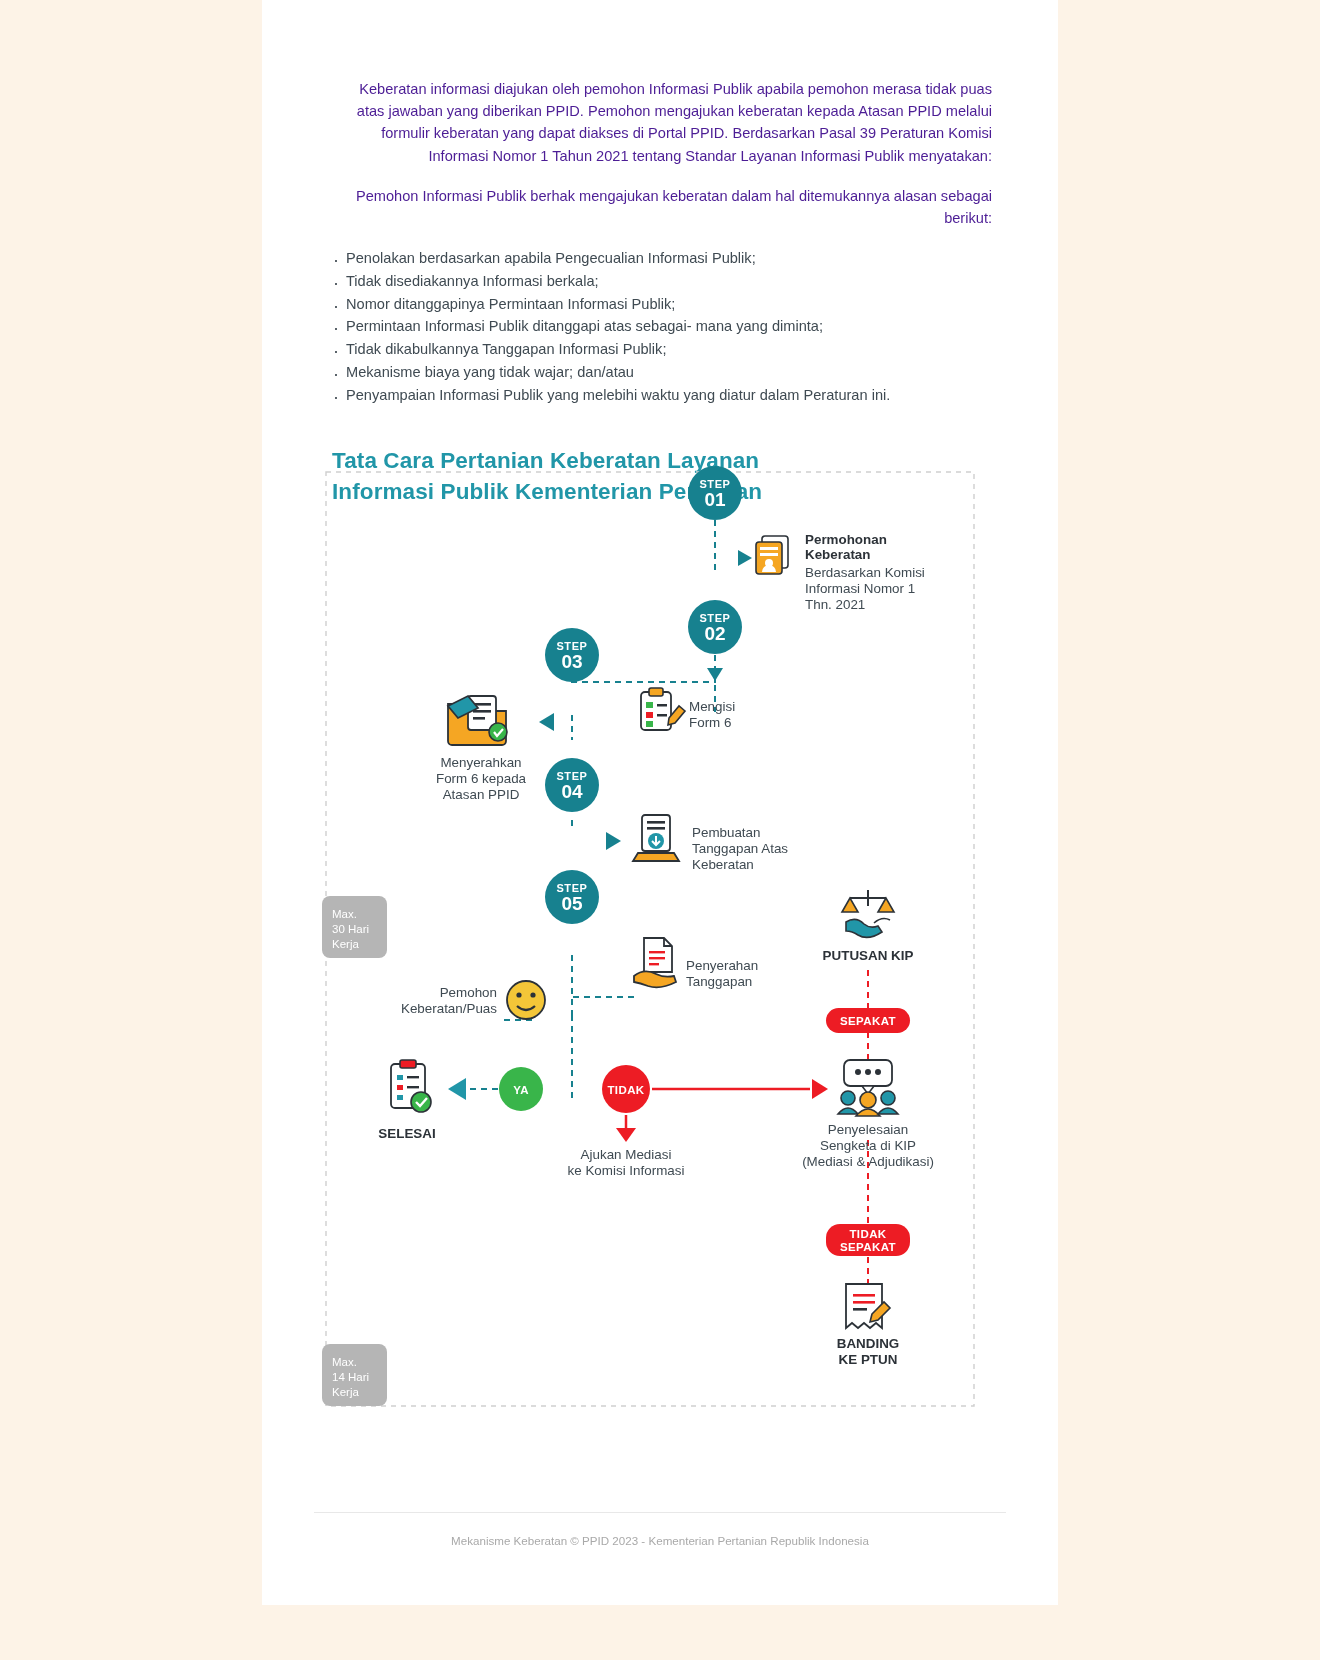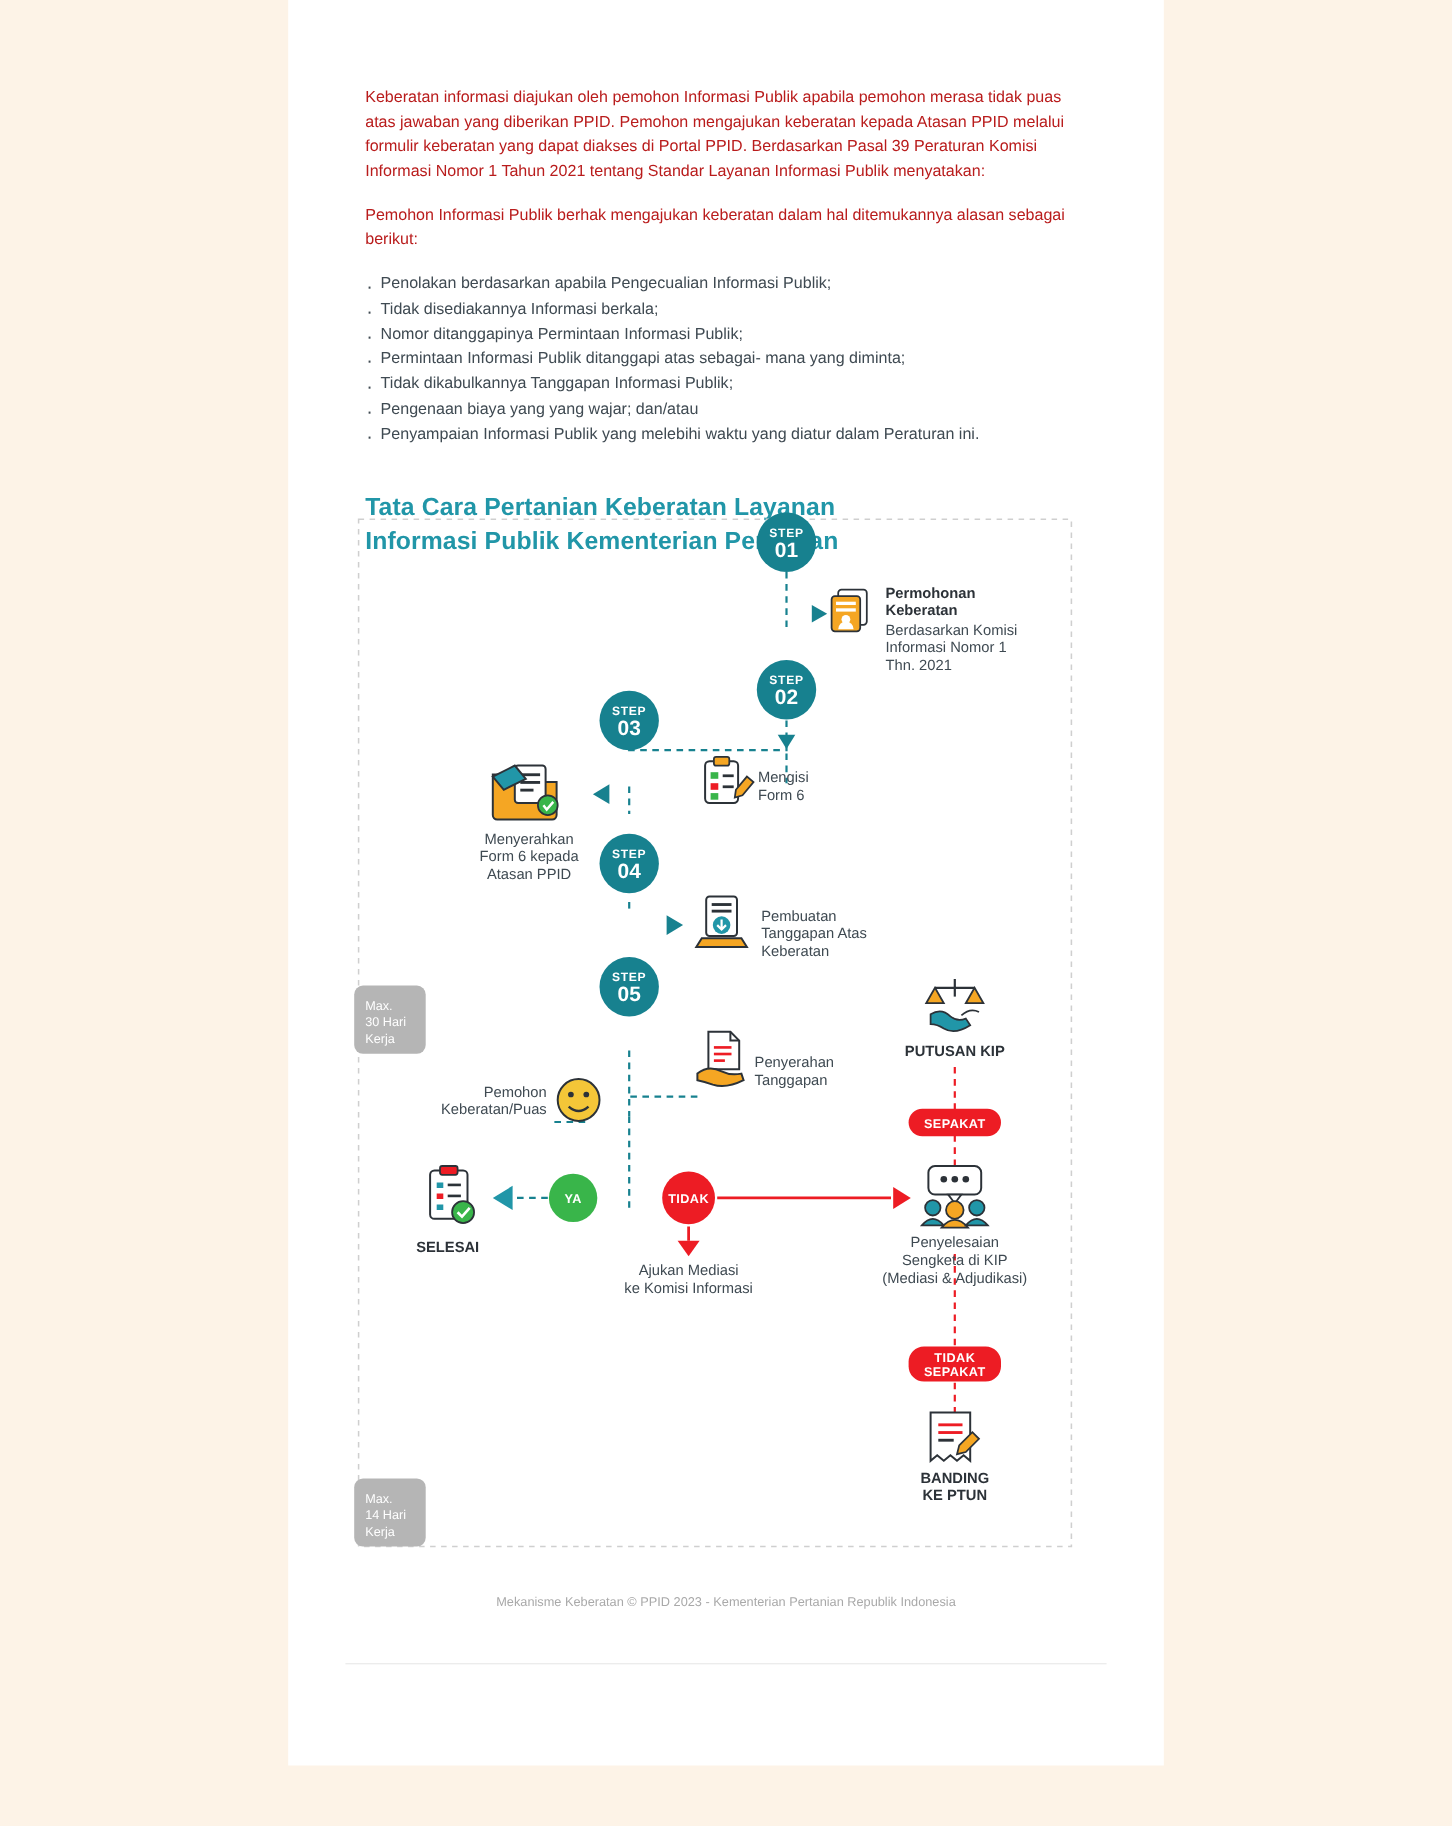--- a/index.html
+++ b/index.html
@@ -24,22 +24,23 @@
   }
   .content {
     position: absolute;
     left: 70px;
     top: 78px;
     width: 660px;
   }
   .para {
     font-size: 14.6px;
     line-height: 1.52;
-    color: #b91c1c;
+    color: #4c1d95;
     margin: 0 0 18px 0;
+    text-align: right;
   }
   .bullets {
     margin: 8px 0 0 0;
     padding: 0;
     list-style: none;
   }
   .bullets li {
     font-size: 14.6px;
     line-height: 1.56;
     color: #3f4a52;
@@ -76,42 +77,42 @@
     position: absolute;
     left: 52px;
     top: 1512px;
     width: 692px;
     height: 1px;
     background: #e8e8e8;
   }
   .footer-text {
     position: absolute;
     left: 0;
-    top: 1450px;
+    top: 1534px;
     width: 796px;
     text-align: center;
     font-size: 11.6px;
     color: #a9a9a9;
   }
 </style>
 </head>
 <body>
 
 <div class="page">
 
   <div class="content">
     <p class="para">Keberatan informasi diajukan oleh pemohon Informasi Publik apabila pemohon merasa tidak puas atas jawaban yang diberikan PPID. Pemohon mengajukan keberatan kepada Atasan PPID melalui formulir keberatan yang dapat diakses di Portal PPID. Berdasarkan Pasal 39 Peraturan Komisi Informasi Nomor 1 Tahun 2021 tentang Standar Layanan Informasi Publik menyatakan:</p>
     <p class="para">Pemohon Informasi Publik berhak mengajukan keberatan dalam hal ditemukannya alasan sebagai berikut:</p>
     <ul class="bullets">
       <li>Penolakan berdasarkan apabila Pengecualian Informasi Publik;</li>
       <li>Tidak disediakannya Informasi berkala;</li>
       <li>Nomor ditanggapinya Permintaan Informasi Publik;</li>
       <li>Permintaan Informasi Publik ditanggapi atas sebagai- mana yang diminta;</li>
       <li>Tidak dikabulkannya Tanggapan Informasi Publik;</li>
-      <li>Pengenaan biaya yang yang wajar; dan/atau</li>
+      <li>Mekanisme biaya yang tidak wajar; dan/atau</li>
       <li>Penyampaian Informasi Publik yang melebihi waktu yang diatur dalam Peraturan ini.</li>
     </ul>
     <h2 class="heading">
       <span>Tata Cara Pertanian Keberatan Layanan</span><br>
       <span>Informasi Publik Kementerian Pertanian</span>
     </h2>
   </div>
 
   <div class="diagram-wrap">
     <svg width="672" height="958" viewBox="0 0 672 958" xmlns="http://www.w3.org/2000/svg">

